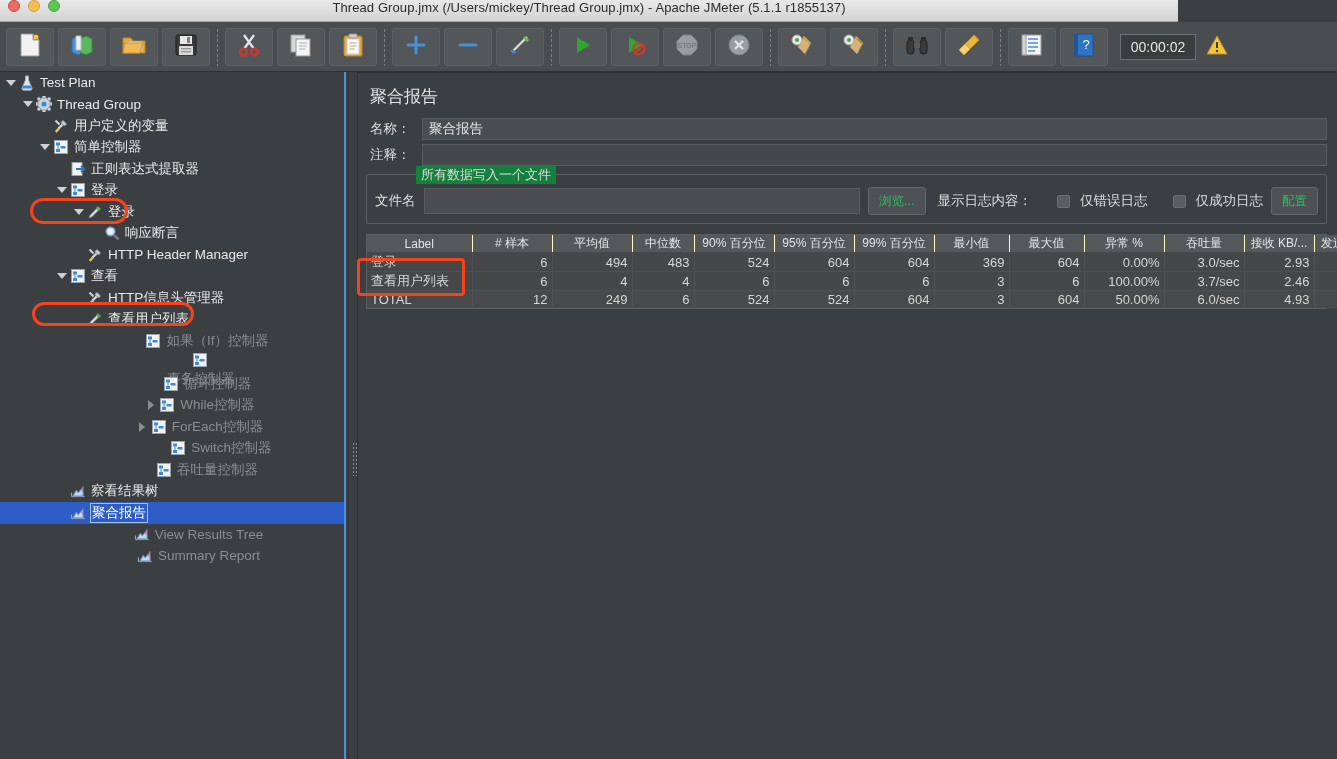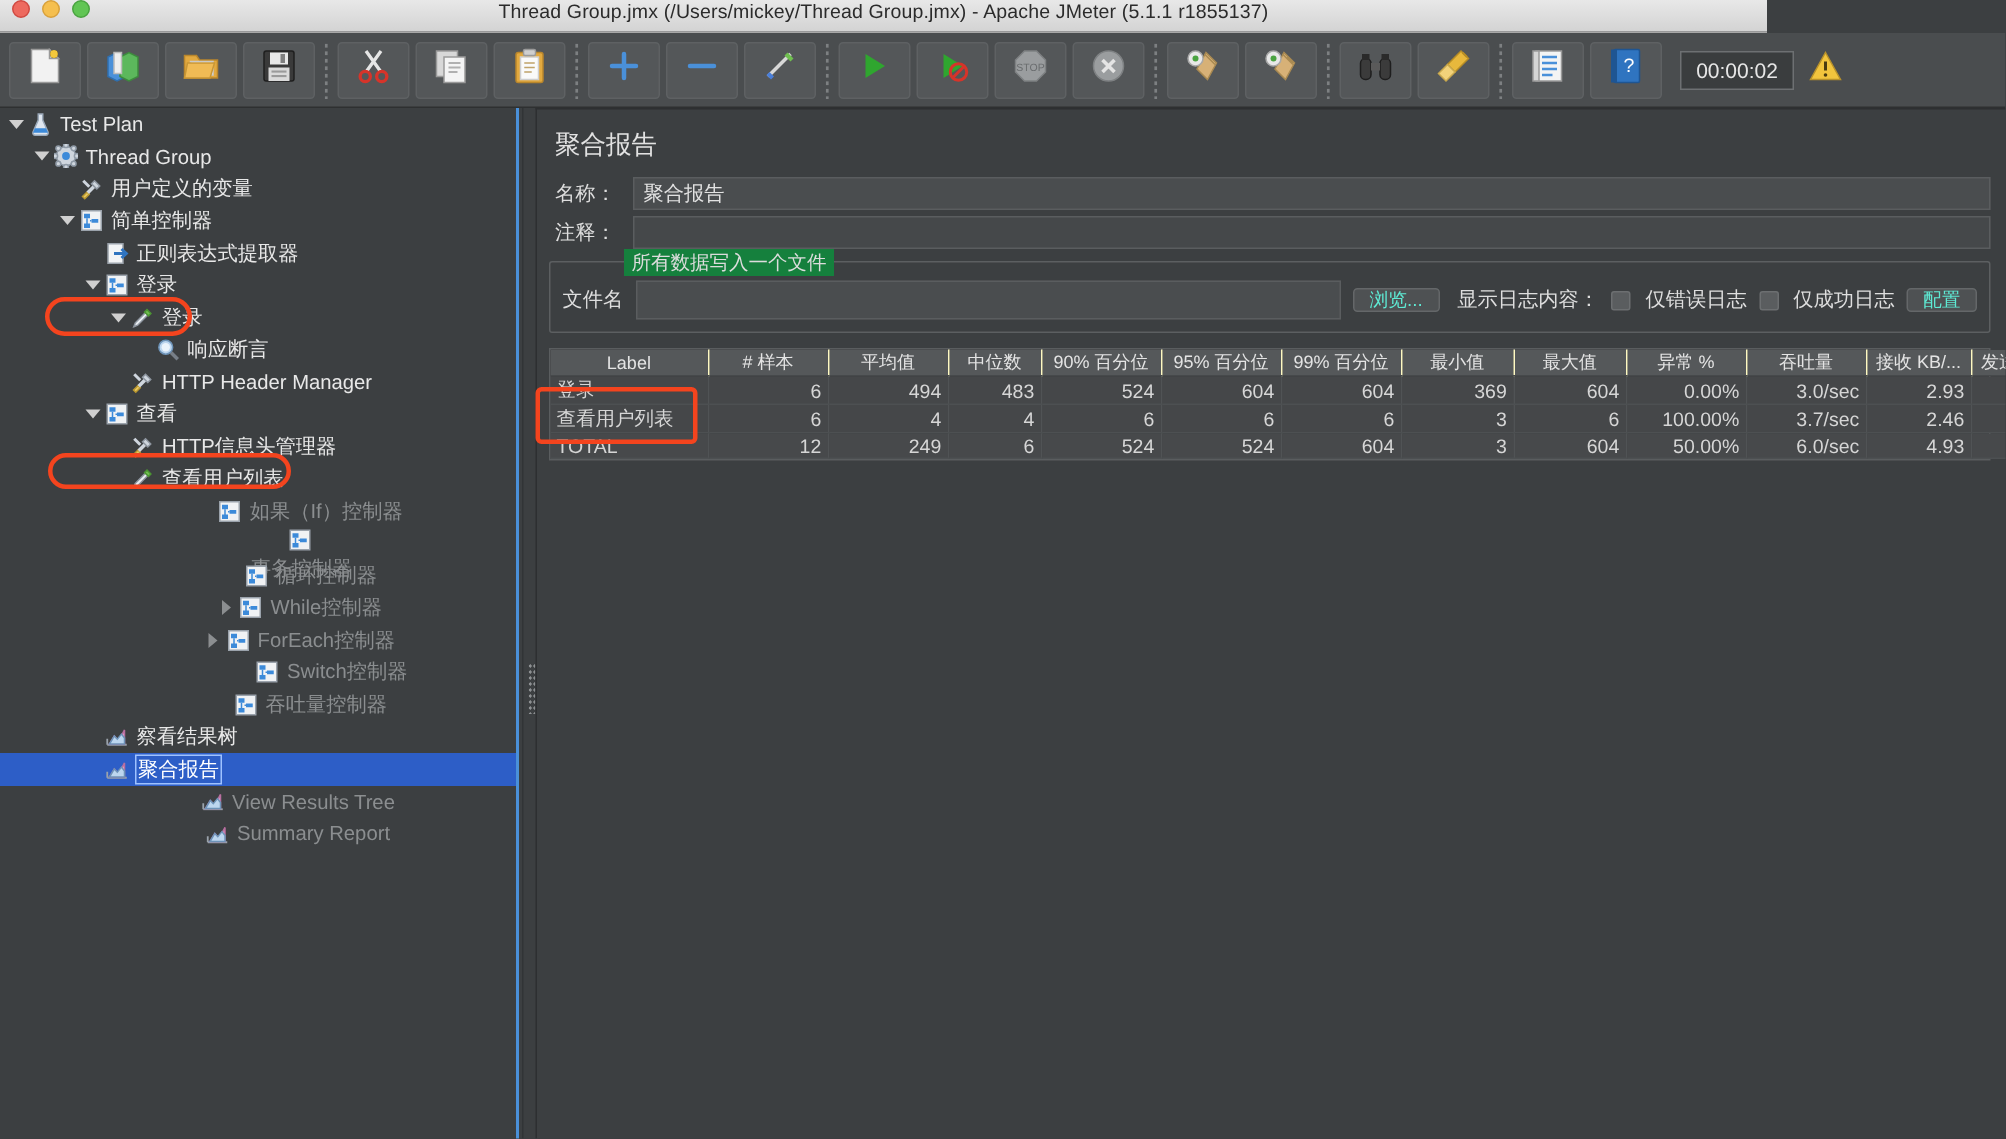--- a/index.html
+++ b/index.html
@@ -129,32 +129,32 @@
   }
   .filerow { display: flex; align-items: center; gap: 8px; }
   .flabel2 { font-size: 13.5px; color: #dedede; flex: 0 0 auto; }
   .fileinput {
     flex: 1; height: 26px; background: #4a4d4f;
     border: 1px solid #5a5d5f; color: #e2e2e2;
     font-size: 13px; padding: 0 6px;
     font-family: "Liberation Sans", sans-serif;
   }
   .btn {
-    height: 16px; padding: 0 10px;
+    height: 28px; padding: 0 10px;
     background: #4e5153; border: 1px solid #646769; border-radius: 3px;
-    color: #5eead4; font-size: 12.5px;
+    color: #22c55e; font-size: 12.5px;
     font-family: "Liberation Sans", sans-serif;
     display: flex; align-items: center; justify-content: center;
   }
   .logtext { font-size: 13.5px; color: #dedede; margin-left: 4px; }
   .cbox {
     width: 13px; height: 13px; background: #5a5d5f;
     border: 1px solid #6c6f71; border-radius: 2px;
   }
-  .cbwrap { display: flex; align-items: center; gap: 6px; }
+  .cbwrap { display: flex; align-items: center; gap: 6px; margin-left: 17px; }
 
   
   .tablewrap { margin-top: 10px; border: 1px solid #5a5d5f; }
   table.agg { border-collapse: collapse; width: 100%; table-layout: fixed; }
   table.agg th {
     background: #55585a; color: #e4e4e4;
     font-size: 12px; font-weight: normal;
     height: 17px; padding: 0 4px;
     border-right: 1px solid #fef9c3; border-bottom: 1px solid #46494b;
     text-align: center; overflow: hidden; white-space: nowrap;

